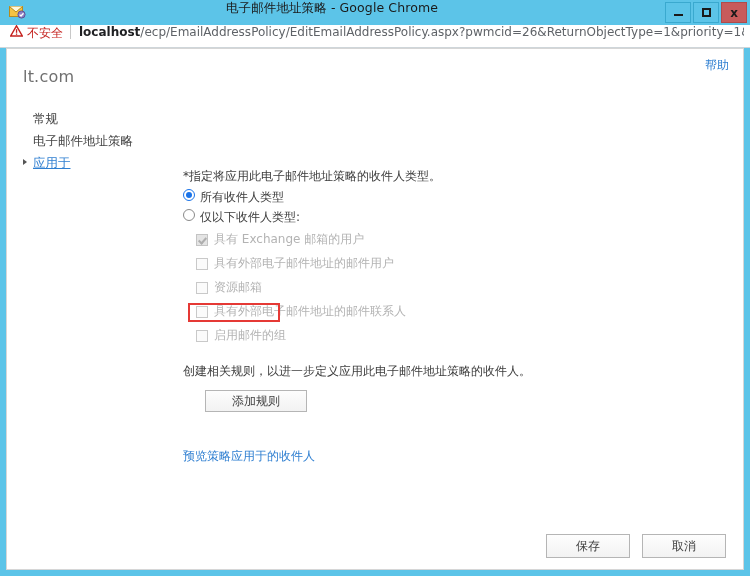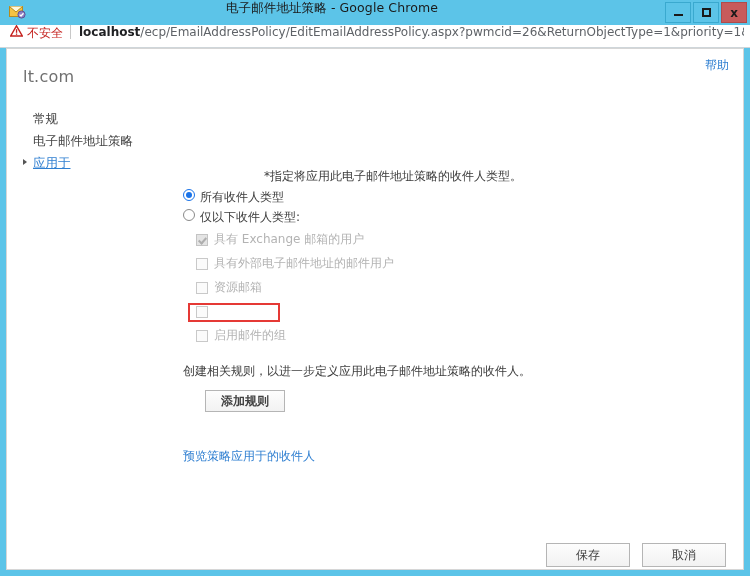--- a/index.html
+++ b/index.html
@@ -216,21 +216,20 @@
     left: 176px;
     top: 118px;
     width: 420px;
   }
   .form-instruction {
     font-size: 12px;
     color: #3c3c3c;
     line-height: 18px;
     margin-bottom: 4px;
     white-space: nowrap;
-    text-align: center;
   }
 
   .radio-row {
     display: flex;
     height: 17px;
     margin-bottom: 3px;
     position: relative;
     cursor: pointer;
   }
   .radio {
@@ -327,37 +326,36 @@
     background: linear-gradient(#fdfdfd, #f2f2f2);
     border: 1px solid #b5b5b5;
     padding: 0;
     height: 22px;
     cursor: pointer;
     box-sizing: border-box;
   }
   .btn-addrule {
     margin-top: 10px;
     margin-left: 22px;
-    width: 80px;
-    font-weight: bold;
+    width: 102px;
   }
   .preview-link {
     display: inline-block;
     margin-top: 36px;
     font-size: 12px;
     color: #2f7fd1;
     cursor: pointer;
     white-space: nowrap;
   }
 
   
   .footer {
     position: absolute;
     right: 17px;
-    bottom: 2px;
+    bottom: 11px;
     display: flex;
     gap: 12px;
   }
   .btn-footer {
     width: 84px;
     height: 24px;
   }
 </style>
 </head>
 <body>
@@ -442,20 +440,21 @@
             <div class="check-row">
               <span class="checkbox"></span>
               <span class="check-label">具有外部电子邮件地址的邮件用户</span>
             </div>
             <div class="check-row">
               <span class="checkbox"></span>
               <span class="check-label">资源邮箱</span>
             </div>
             <div class="check-row">
               <span class="checkbox"></span>
+              <span class="check-label">具有外部电子邮件地址的邮件联系人</span>
             </div>
             <div class="check-row">
               <span class="checkbox"></span>
               <span class="check-label">启用邮件的组</span>
             </div>
           </div>
 
           <div class="rules-text">创建相关规则，以进一步定义应用此电子邮件地址策略的收件人。</div>
 
           <button class="btn btn-addrule">添加规则</button>

